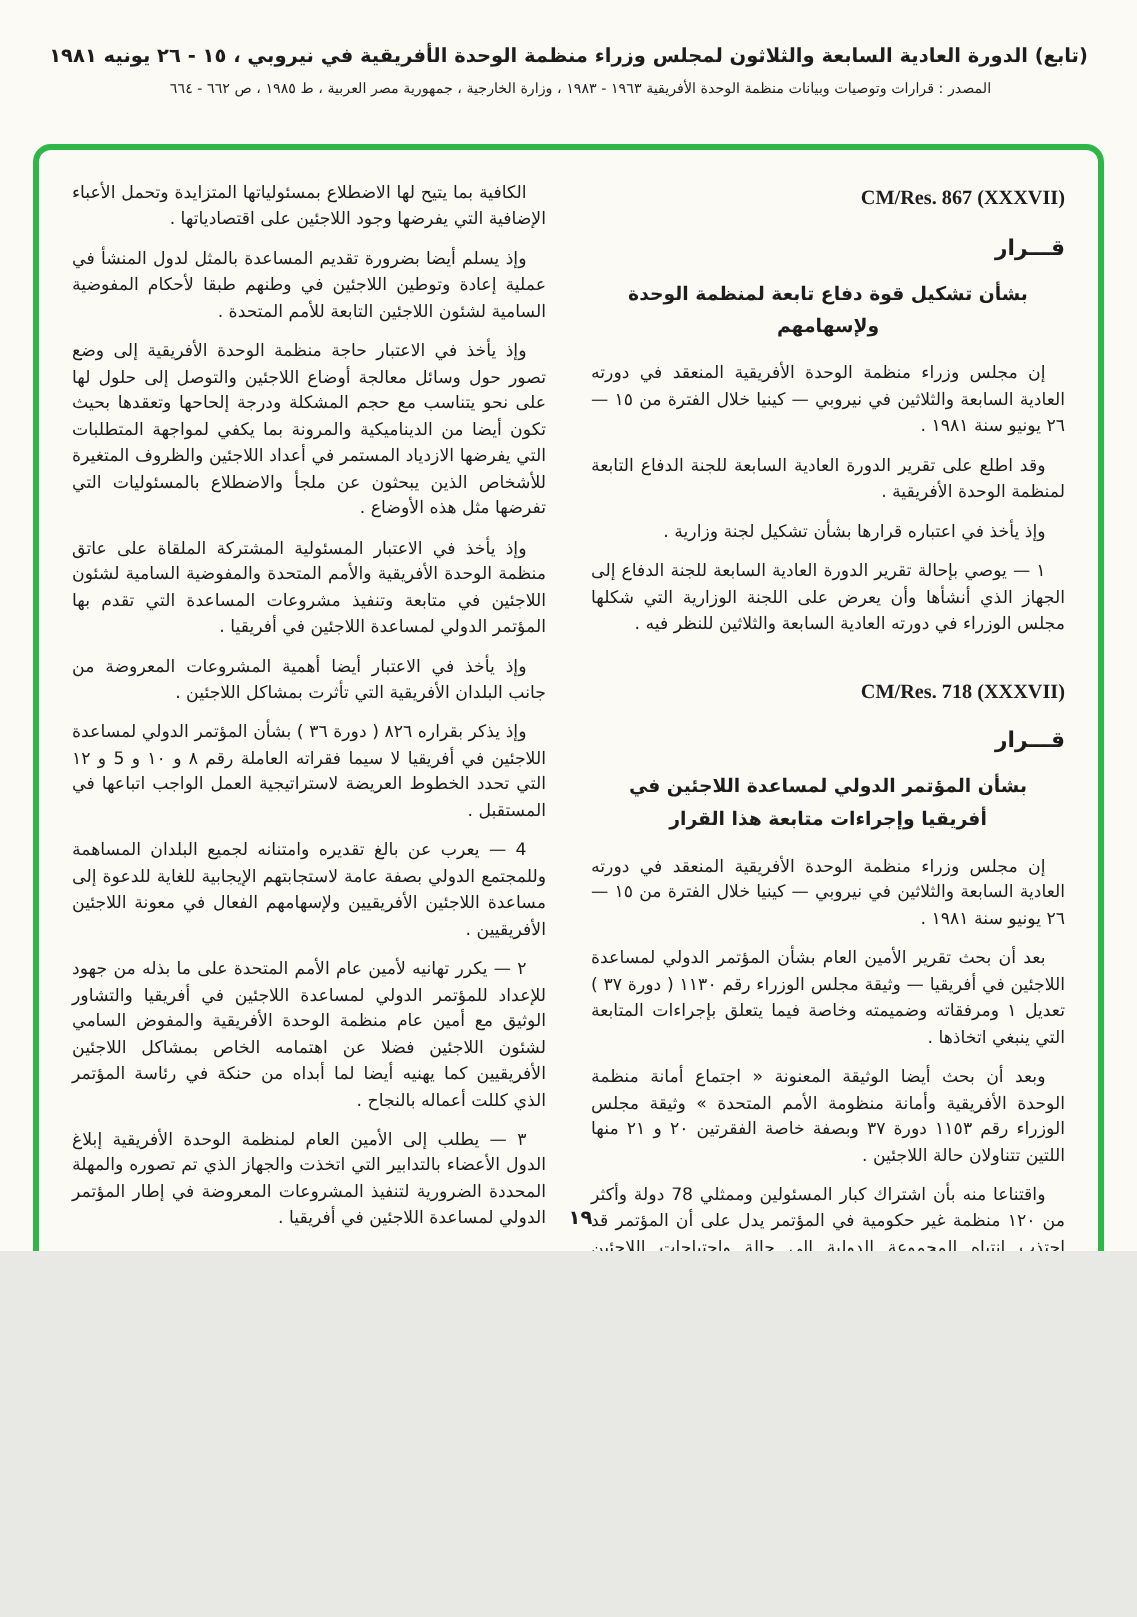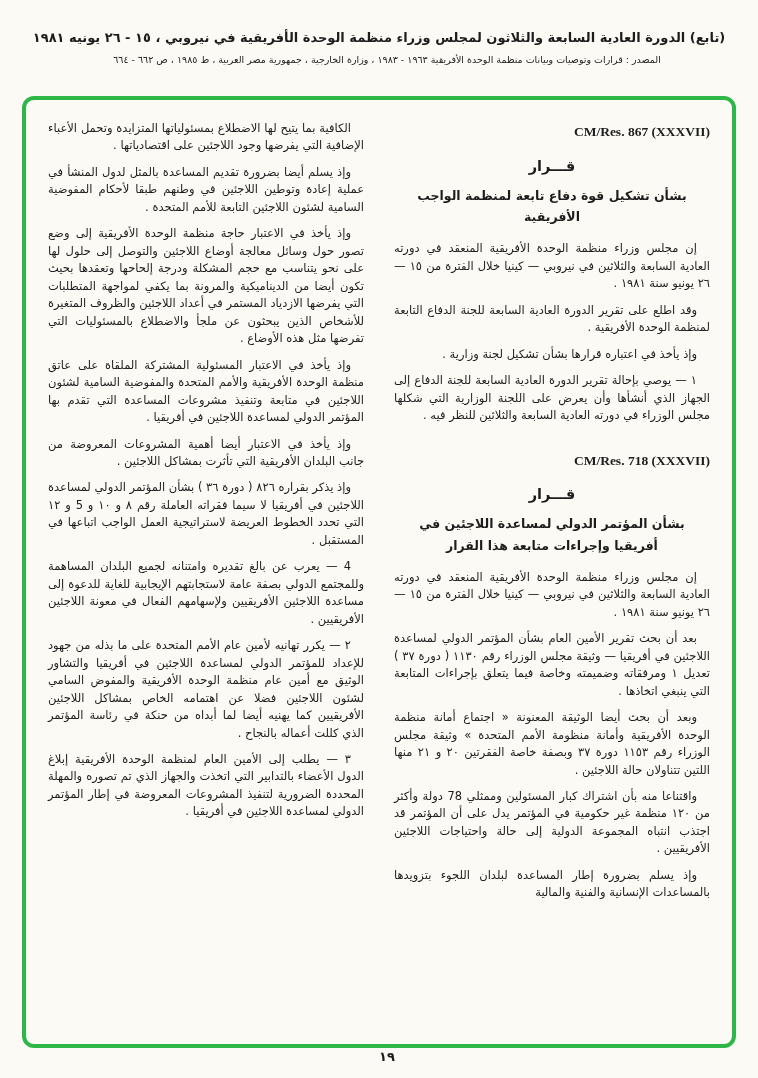--- a/index.html
+++ b/index.html
@@ -1,17 +1,17 @@
 <!DOCTYPE html>
 <html lang="ar"><head>
 <meta charset="utf-8">
 <style>
   html,body{margin:0;padding:0;background:#e8e8e4;}
   .page{
-    width:758px;height:1078px;position:relative;margin:0 auto;
+    width:758px;height:834px;position:relative;margin:0 auto;
     background:#fbfaf5;color:#1d1d1d;
     font-family:"DejaVu Sans", sans-serif;
     overflow:hidden;
   }
   .header{
     position:absolute;top:30px;left:0;right:0;
     text-align:center;direction:rtl;
   }
   .header-line1{font-size:13px;font-weight:bold;letter-spacing:0.2px;}
   .header-line2{font-size:9.5px;margin-top:9px;color:#222;padding-left:16px;}
@@ -22,21 +22,21 @@
   }
   .columns{display:flex;direction:rtl;gap:30px;height:100%;}
   .col{flex:1;min-width:0;text-align:justify;font-size:11.5px;line-height:1.52;direction:rtl;}
   p.para{margin:0 0 9px 0;text-indent:13px;}
   .res-id{
     direction:ltr;text-align:right;
     font-family:"Liberation Serif", serif;
     font-weight:bold;font-size:13.5px;margin:2px 0 12px 0;
   }
   .res-id.second{margin-top:26px;}
-  .res-word{text-align:center;font-weight:bold;font-size:14.5px;margin:4px 0 8px 0;letter-spacing:2px;}
+  .res-word{font-weight:bold;font-size:14.5px;margin:4px 0 8px 0;letter-spacing:2px;}
   .res-subject{text-align:center;font-weight:bold;font-size:12.5px;line-height:1.75;margin:0 auto 12px auto;max-width:300px;}
   .page-number{
     position:absolute;bottom:14px;left:0;right:0;
     text-align:center;font-size:13px;font-weight:bold;direction:rtl;padding-left:16px;
   }
 </style>
 </head>
 <body>
 
 <div class="page">
@@ -45,21 +45,21 @@
     <div class="header-line1">(تابع) الدورة العادية السابعة والثلاثون لمجلس وزراء منظمة الوحدة الأفريقية في نيروبي ، ١٥ - ٢٦ يونيه ١٩٨١</div>
     <div class="header-line2">المصدر : قرارات وتوصيات وبيانات منظمة الوحدة الأفريقية ١٩٦٣ - ١٩٨٣ ، وزارة الخارجية ، جمهورية مصر العربية ، ط ١٩٨٥ ، ص ٦٦٢ - ٦٦٤</div>
   </div>
 
   <div class="frame">
     <div class="columns">
 
       <div class="col">
         <div class="res-id">CM/Res. 867 (XXXVII)</div>
         <div class="res-word">قـــرار</div>
-        <div class="res-subject">بشأن تشكيل قوة دفاع تابعة لمنظمة الواجب الأفريقية</div>
+        <div class="res-subject">بشأن تشكيل قوة دفاع تابعة لمنظمة الوحدة ولإسهامهم</div>
         <p class="para">إن مجلس وزراء منظمة الوحدة الأفريقية المنعقد في دورته العادية السابعة والثلاثين في نيروبي — كينيا خلال الفترة من ١٥ — ٢٦ يونيو سنة ١٩٨١ .</p>
         <p class="para">وقد اطلع على تقرير الدورة العادية السابعة للجنة الدفاع التابعة لمنظمة الوحدة الأفريقية .</p>
         <p class="para">وإذ يأخذ في اعتباره قرارها بشأن تشكيل لجنة وزارية .</p>
         <p class="para">١ — يوصي بإحالة تقرير الدورة العادية السابعة للجنة الدفاع إلى الجهاز الذي أنشأها وأن يعرض على اللجنة الوزارية التي شكلها مجلس الوزراء في دورته العادية السابعة والثلاثين للنظر فيه .</p>
 
         <div class="res-id second">CM/Res. 718 (XXXVII)</div>
         <div class="res-word">قـــرار</div>
         <div class="res-subject">بشأن المؤتمر الدولي لمساعدة اللاجئين في أفريقيا وإجراءات متابعة هذا القرار</div>
         <p class="para">إن مجلس وزراء منظمة الوحدة الأفريقية المنعقد في دورته العادية السابعة والثلاثين في نيروبي — كينيا خلال الفترة من ١٥ — ٢٦ يونيو سنة ١٩٨١ .</p>
         <p class="para">بعد أن بحث تقرير الأمين العام بشأن المؤتمر الدولي لمساعدة اللاجئين في أفريقيا — وثيقة مجلس الوزراء رقم ١١٣٠ ( دورة ٣٧ ) تعديل ١ ومرفقاته وضميمته وخاصة فيما يتعلق بإجراءات المتابعة التي ينبغي اتخاذها .</p>

